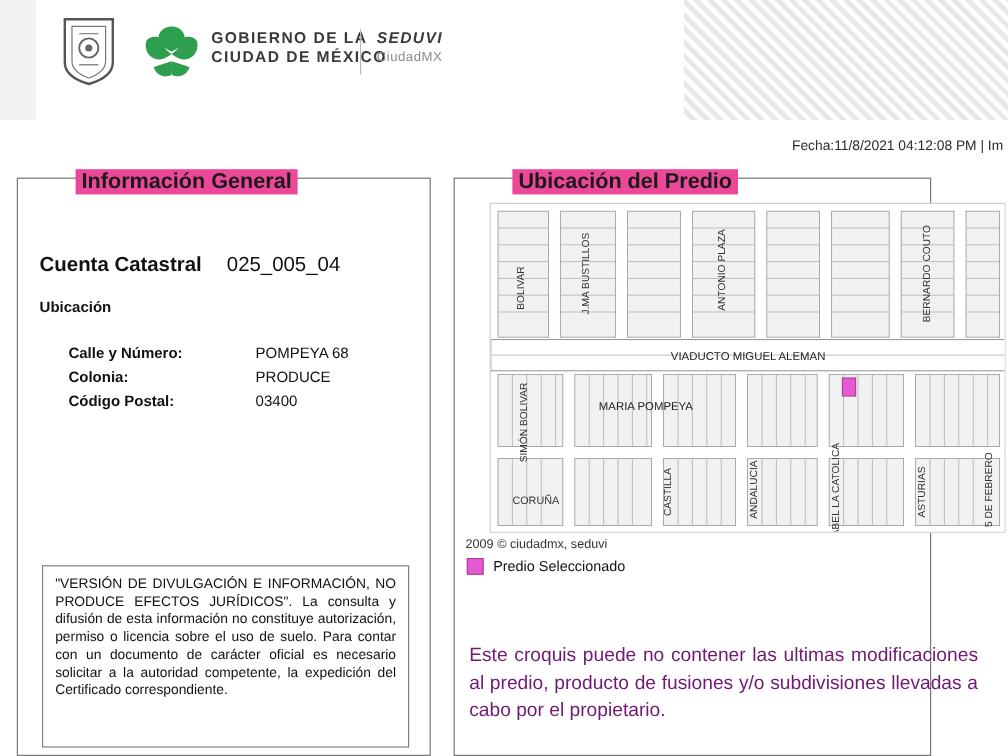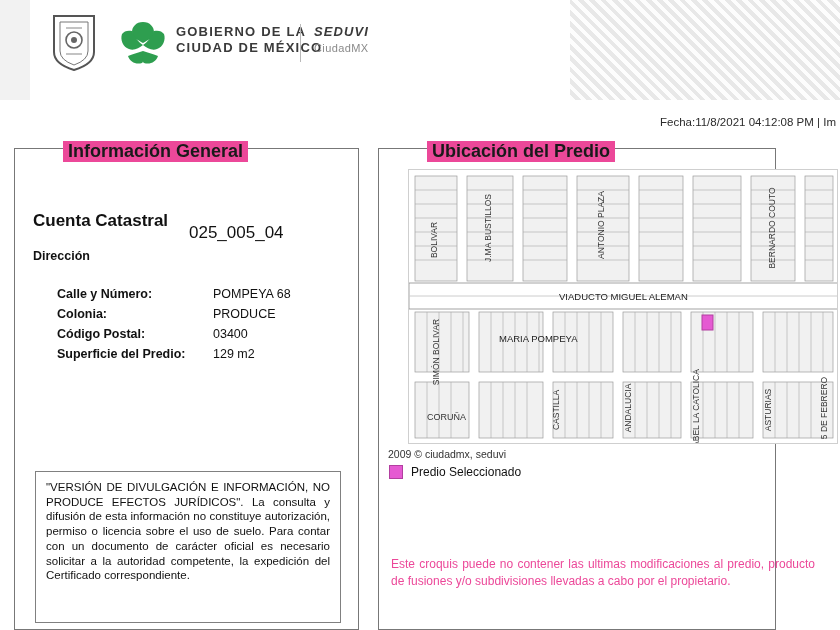--- a/index.html
+++ b/index.html
@@ -130,21 +130,21 @@
   .ig-body {
     position: absolute;
     left: 0; top: 0; width: 100%; height: 100%;
   }
   .row-cuenta {
     position: absolute; left: 18px; top: 62px;
     width: 310px;
     font-size: 17px; font-weight: bold; color: #111;
   }
   .row-cuenta .val {
-    position: absolute; left: 156px; top: 12px;
+    position: absolute; left: 156px; top: 0;
     font-weight: normal; color: #111;
   }
   .lbl-direccion {
     position: absolute; left: 18px; top: 100px;
     font-size: 12.5px; font-weight: bold; color: #111;
   }
   .kv {
     position: absolute; left: 18px;
     width: 310px; font-size: 12.5px; margin-left: 24px;
   }
@@ -192,25 +192,25 @@
     background: #e55ad2;
     border: 1px solid #b23fa0;
   }
   .legend-text {
     position: absolute;
     left: 32px; top: 316px;
     font-size: 12px; color: #111;
   }
   .croquis {
     position: absolute;
-    left: 12px; top: 407px;
+    left: 12px; top: 386px;
     width: 424px;
-    font-size: 12px;
+    font-size: 16px;
     line-height: 1.45;
-    color: #ec4899;
+    color: #701a75;
     text-align: justify;
   }
 </style>
 </head>
 <body>
 
 <div id="page">
 
   <div class="header">
     <div class="header-band"></div>
@@ -254,38 +254,34 @@
 
   <div class="fs" id="fs-general">
     <div class="legend">Información General</div>
 
     <div class="ig-body">
       <div class="row-cuenta">
         <span>Cuenta Catastral</span>
         <span class="val">025_005_04</span>
       </div>
 
-      <div class="lbl-direccion">Dirección</div>
+      <div class="lbl-direccion">Ubicación</div>
 
       <div class="kv" id="kv0">
         <span class="k">Calle y Número:</span>
         <span class="v">POMPEYA 68</span>
       </div>
       <div class="kv" id="kv1">
         <span class="k">Colonia:</span>
         <span class="v">PRODUCE</span>
       </div>
       <div class="kv" id="kv2">
         <span class="k">Código Postal:</span>
         <span class="v">03400</span>
       </div>
-      <div class="kv" id="kv3">
-        <span class="k">Superficie del Predio:</span>
-        <span class="v">129 m2</span>
-      </div>
 
       <div class="disclaimer">"VERSIÓN DE DIVULGACIÓN E INFORMACIÓN, NO PRODUCE EFECTOS JURÍDICOS". La consulta y difusión de esta información no constituye autorización, permiso o licencia sobre el uso de suelo. Para contar con un documento de carácter oficial es necesario solicitar a la autoridad competente, la expedición del Certificado correspondiente.</div>
     </div>
   </div>
 
   <div class="fs" id="fs-ubic">
     <div class="legend">Ubicación del Predio</div>
 
     <div class="map">
       <svg width="430" height="275" viewBox="0 0 430 275">

